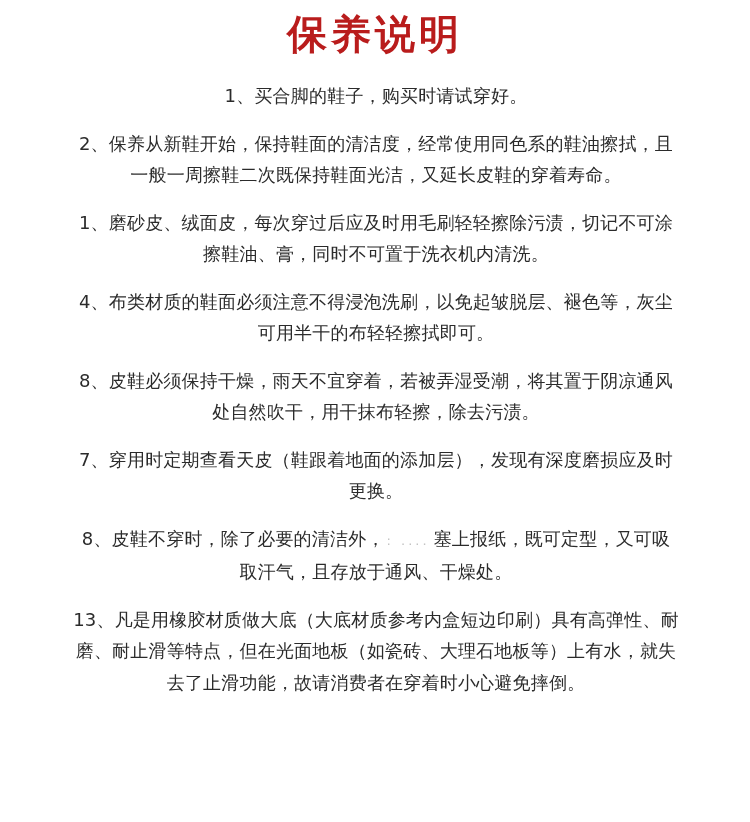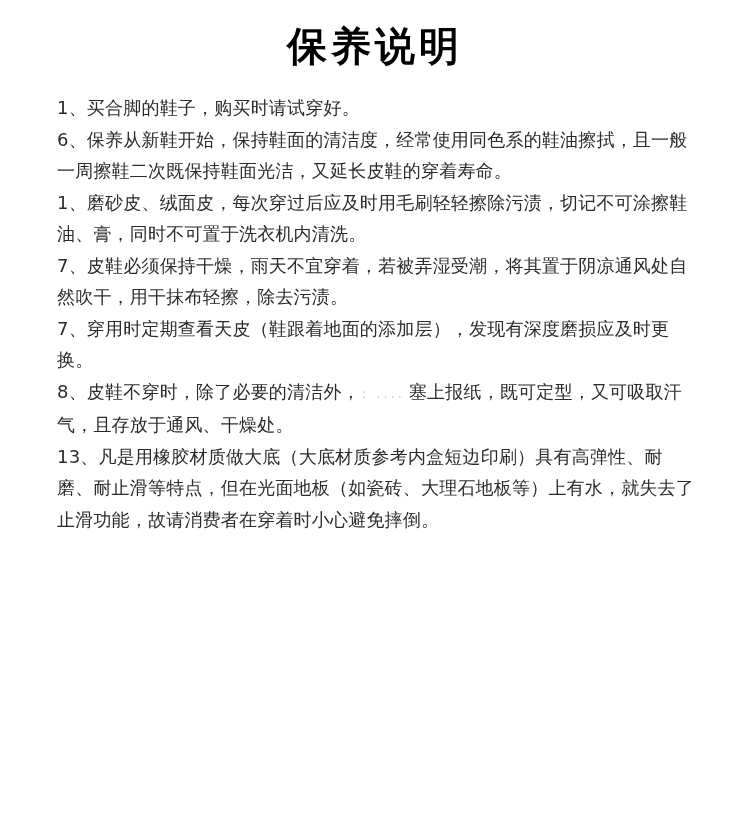--- a/index.html
+++ b/index.html
@@ -11,61 +11,62 @@
     position: relative;
     width: 750px;
     height: 822px;
     margin: 0 auto;
     background: #ffffff;
     overflow: hidden;
     font-family: "DejaVu Sans", "Liberation Sans", sans-serif;
   }
   .doc-title {
     margin: 0;
-    padding-top: 22px;
+    padding-top: 10px;
     text-align: center;
     font-size: 40px;
     line-height: 48px;
     font-weight: bold;
     letter-spacing: 4px;
-    color: #000000;
+    color: #b91c1c;
   }
   .content {
     margin-top: 22px;
     padding: 0 55px 0 57px;
   }
   .item {
-    margin: 0;
+    margin: 16px;
     font-size: 18px;
     line-height: 31.5px;
     letter-spacing: 0.2px;
     color: #2b2b2b;
-    text-align: left;
+    text-align: center;
     word-break: break-all;
   }
   .faded-remnant {
     color: #c3c3c3;
     font-size: 13px;
     letter-spacing: 3px;
     padding: 0 4px 0 2px;
   }
 </style>
 </head>
 <body>
 
 <div class="page">
 
   <h1 class="doc-title">保养说明</h1>
 
   <div class="content">
 
     <p class="item">1、买合脚的鞋子，购买时请试穿好。</p>
-    <p class="item">6、保养从新鞋开始，保持鞋面的清洁度，经常使用同色系的鞋油擦拭，且一般一周擦鞋二次既保持鞋面光洁，又延长皮鞋的穿着寿命。</p>
+    <p class="item">2、保养从新鞋开始，保持鞋面的清洁度，经常使用同色系的鞋油擦拭，且一般一周擦鞋二次既保持鞋面光洁，又延长皮鞋的穿着寿命。</p>
     <p class="item">1、磨砂皮、绒面皮，每次穿过后应及时用毛刷轻轻擦除污渍，切记不可涂擦鞋油、膏，同时不可置于洗衣机内清洗。</p>
-    <p class="item">7、皮鞋必须保持干燥，雨天不宜穿着，若被弄湿受潮，将其置于阴凉通风处自然吹干，用干抹布轻擦，除去污渍。</p>
+    <p class="item">4、布类材质的鞋面必须注意不得浸泡洗刷，以免起皱脱层、褪色等，灰尘可用半干的布轻轻擦拭即可。</p>
+    <p class="item">8、皮鞋必须保持干燥，雨天不宜穿着，若被弄湿受潮，将其置于阴凉通风处自然吹干，用干抹布轻擦，除去污渍。</p>
     <p class="item">7、穿用时定期查看天皮（鞋跟着地面的添加层），发现有深度磨损应及时更换。</p>
 
     <p class="item">
       <span>8、皮鞋不穿时，除了必要的清洁外，</span><span class="faded-remnant">: ....</span><span>塞上报纸，既可定型，又可吸取汗气，且存放于通风、干燥处。</span>
     </p>
 
     <p class="item">13、凡是用橡胶材质做大底（大底材质参考内盒短边印刷）具有高弹性、耐磨、耐止滑等特点，但在光面地板（如瓷砖、大理石地板等）上有水，就失去了止滑功能，故请消费者在穿着时小心避免摔倒。</p>
 
   </div>
 </div>

